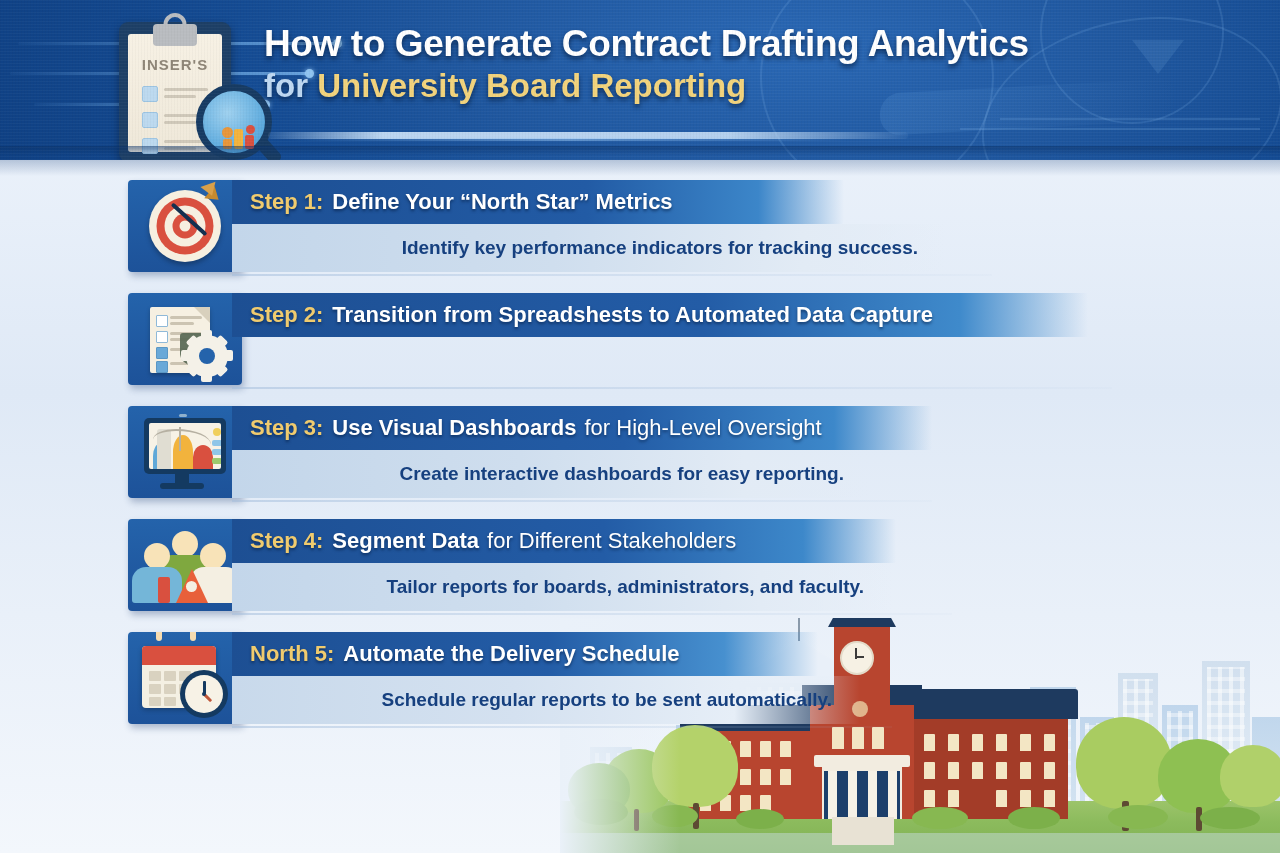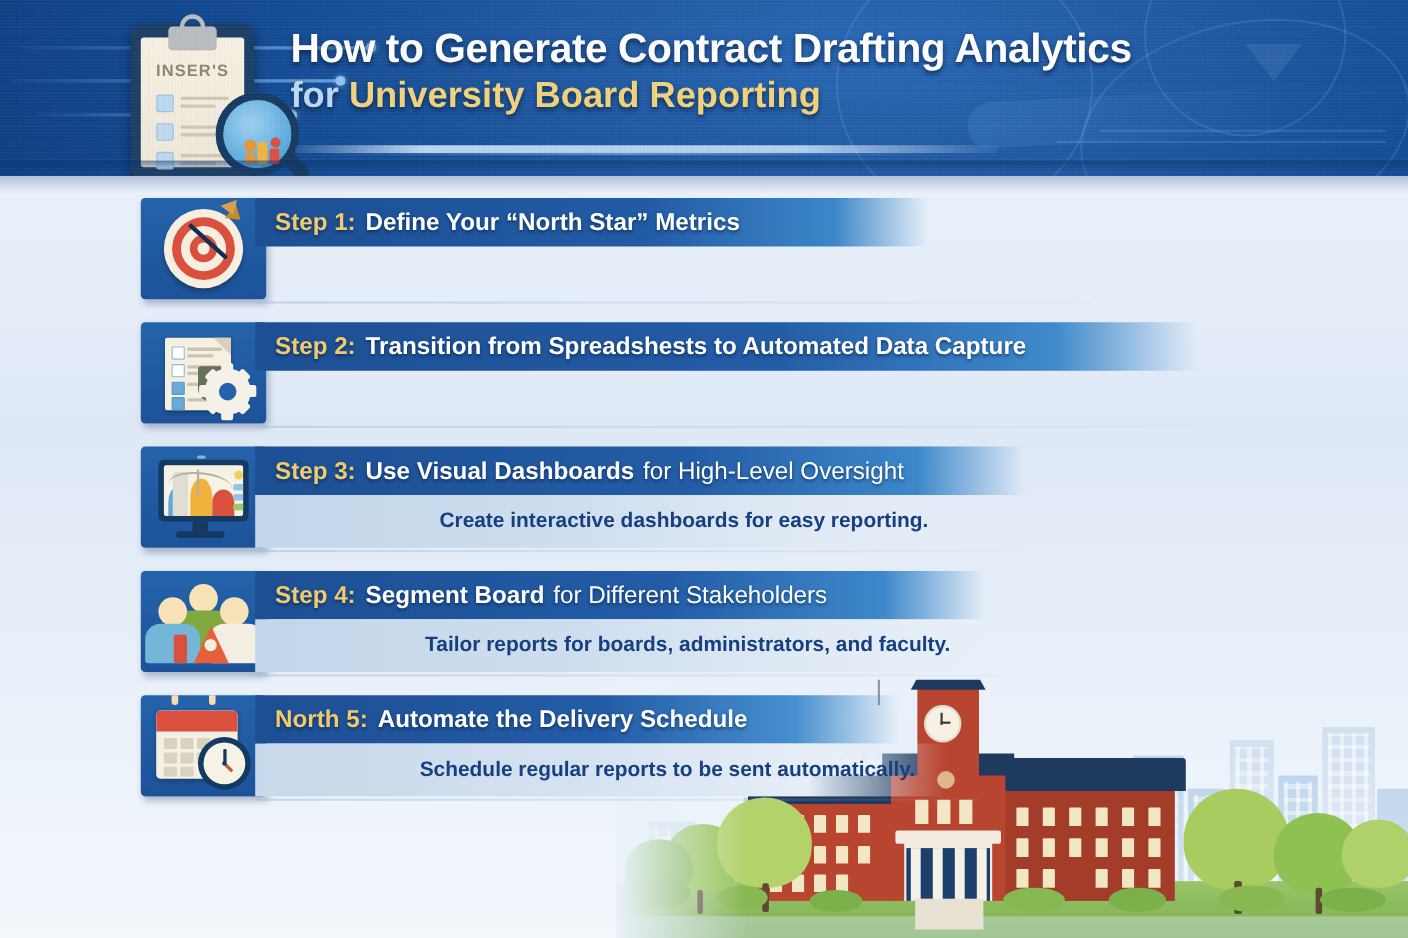--- a/index.html
+++ b/index.html
@@ -404,20 +404,24 @@
         <span class="ic arrow-shaft"></span>
         <span class="ic arrow-fl"></span>
           <span class="ic arrow-fl2"></span>
       </div>
       <div class="bar" style="width:612px;">
         <span class="bar-bg" style="background:linear-gradient(90deg,#1d4f93 0%,#225ba5 58%,#3c86c9 86%,rgba(200,224,244,0) 100%);"></span>
         <span class="bar-txt">
           <span class="st-num">Step 1:</span><span class="st-b">Define Your “North Star” Metrics</span>
         </span>
       </div>
+      <div class="desc" style="width:714px;">
+        <span class="desc-bg" style="background:linear-gradient(90deg,#c3d6ea 0%,#cfdeee 45%,#e2ebf5 80%,rgba(236,242,249,0) 100%);"></span>
+        <span class="desc-txt">Identify key performance indicators for tracking success.</span>
+      </div>
       <div class="desc-rule" style="width:760px;"></div>
     </div>
 
     <div class="step">
       <div class="step-icon">
         <span class="ic doc"></span>
         <span class="ic doc-fold"></span>
         <span class="doc-chk" style="left:28px;top:22px;"></span>
         <span class="doc-line" style="left:42px;top:23px;width:32px;"></span>
         <span class="doc-line" style="left:42px;top:29px;width:24px;"></span>
@@ -493,21 +497,21 @@
         <span class="pb" style="left:4px;top:48px;width:50px;height:36px;background:#74b6d8;"></span>
         <span class="ph" style="left:72px;top:24px;width:26px;height:26px;"></span>
         <span class="pb" style="left:62px;top:48px;width:50px;height:36px;background:#f4efe2;"></span>
         <span style="position:absolute;left:30px;top:58px;width:12px;height:26px;background:#d9503f;border-radius:2px;"></span>
         <span style="position:absolute;left:48px;top:50px;width:0;height:0;border-left:16px solid transparent;border-right:16px solid transparent;border-bottom:34px solid #e8603a;"></span>
         <span style="position:absolute;left:58px;top:62px;width:11px;height:11px;border-radius:50%;background:#f4efe2;"></span>
       </div>
       <div class="bar" style="width:664px;">
         <span class="bar-bg" style="background:linear-gradient(90deg,#1d4f93 0%,#235ca6 56%,#3d88ca 86%,rgba(200,224,244,0) 100%);"></span>
         <span class="bar-txt">
-          <span class="st-num">Step 4:</span><span class="st-b">Segment Board</span><span class="st-n" style="margin-left:8px;text-align:right;">for Different Stakeholders</span>
+          <span class="st-num">Step 4:</span><span class="st-b">Segment Data</span><span class="st-n" style="margin-left:8px;text-align:right;">for Different Stakeholders</span>
         </span>
       </div>
       <div class="desc" style="width:660px;">
         <span class="desc-bg" style="background:linear-gradient(90deg,#c3d6ea 0%,#cfdeee 45%,#e2ebf5 80%,rgba(236,242,249,0) 100%);"></span>
         <span class="desc-txt">Tailor reports for boards, administrators, and faculty.</span>
       </div>
       <div class="desc-rule" style="width:720px;"></div>
     </div>
 
     <div class="step">

